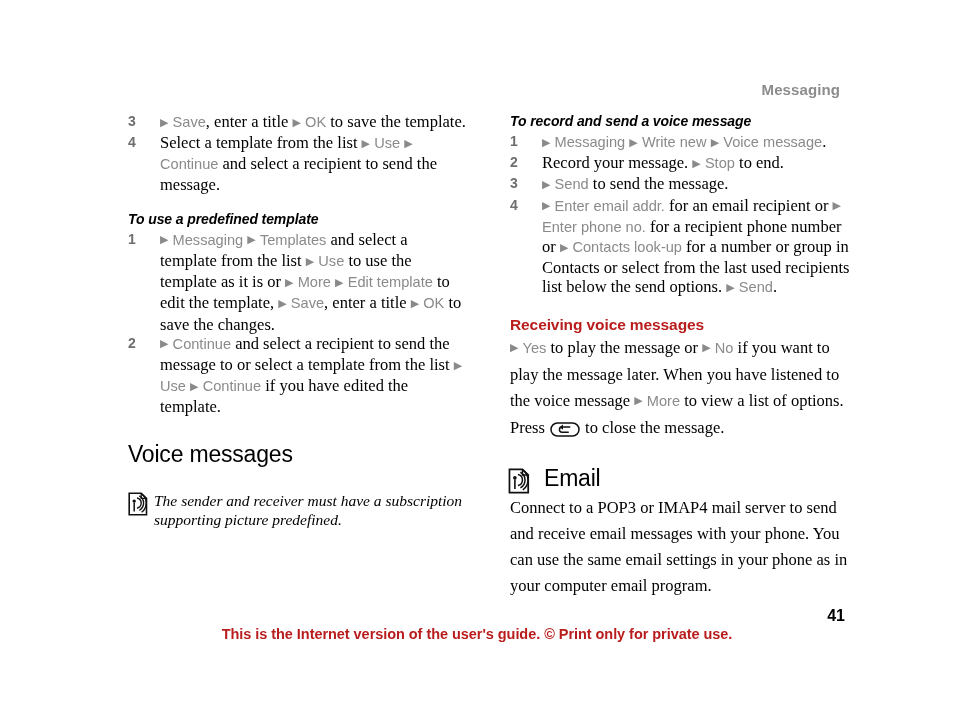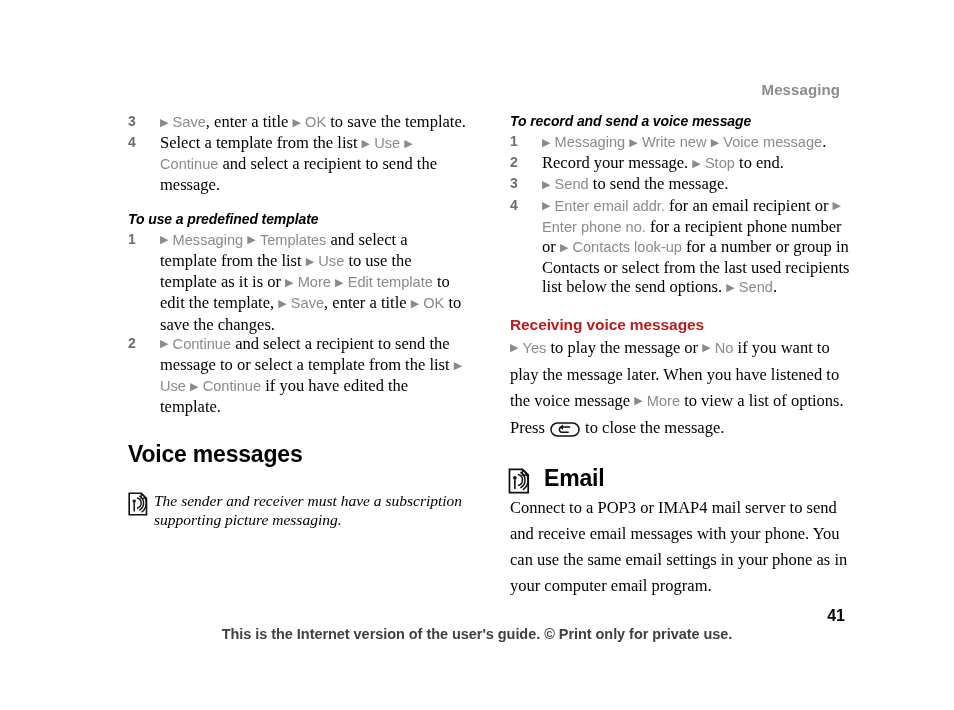--- a/index.html
+++ b/index.html
@@ -38,21 +38,21 @@
     position: absolute;
     top: 112px;
     width: 340px;
   }
   .col-left  { left: 128px; }
   .col-right { left: 510px; }
 
   
   h2.sec-head {
     font-family: "Liberation Sans", sans-serif;
-    font-weight: bold;
+    font-weight: normal;
     font-size: 23px;
     line-height: 26px;
     margin: 0 0 4px 0;
     letter-spacing: -.2px;
     color: #000;
   }
   h3.sub-head {
     font-family: "Liberation Sans", sans-serif;
     font-weight: bold;
     font-style: italic;
@@ -168,21 +168,21 @@
   }
   .footer-note {
     position: absolute;
     left: 0;
     right: 0;
     top: 626px;
     text-align: center;
     font-family: "Liberation Sans", sans-serif;
     font-weight: bold;
     font-size: 14.5px;
-    color: #404040;
+    color: #b91c1c;
     letter-spacing: -.05px;
   }
 </style>
 </head>
 <body>
 
 <div class="page">
 
   <div class="running-head">Messaging</div>
 
@@ -226,21 +226,21 @@
         <svg width="20" height="24" viewBox="0 0 20 24" aria-hidden="true">
           <path d="M1.2 1.2 H13.2 L18.5 6.4 V22.8 H1.2 Z" fill="#ffffff" stroke="#111111" stroke-width="1.6"></path>
           <path d="M13.2 1.2 V6.4 H18.5" fill="none" stroke="#111111" stroke-width="1.3"></path>
           <line x1="6.2" y1="19.4" x2="6.2" y2="10.6" stroke="#111111" stroke-width="1.5"></line>
           <circle cx="6.2" cy="9.1" r="1.7" fill="#111111"></circle>
           <path d="M9.0 6.0 A5.2 5.2 0 0 1 9.0 16.2" fill="none" stroke="#111111" stroke-width="1.4"></path>
           <path d="M11.3 3.9 A8.2 8.2 0 0 1 11.3 18.3" fill="none" stroke="#111111" stroke-width="1.4"></path>
           <path d="M13.6 2.0 A11.2 11.2 0 0 1 13.6 20.2" fill="none" stroke="#111111" stroke-width="1.4"></path>
         </svg>
       </span>
-      <span>The sender and receiver must have a subscription supporting picture messaging.</span>
+      <span>The sender and receiver must have a subscription supporting picture predefined.</span>
     </div>
 
   </div>
 
   <div class="col col-right">
 
     <h3 class="sub-head">To record and send a voice message</h3>
 
     <ol class="steps">
       <li>

